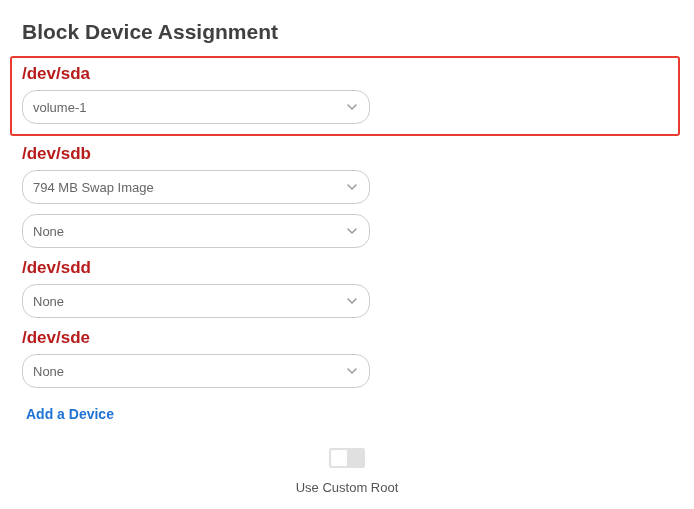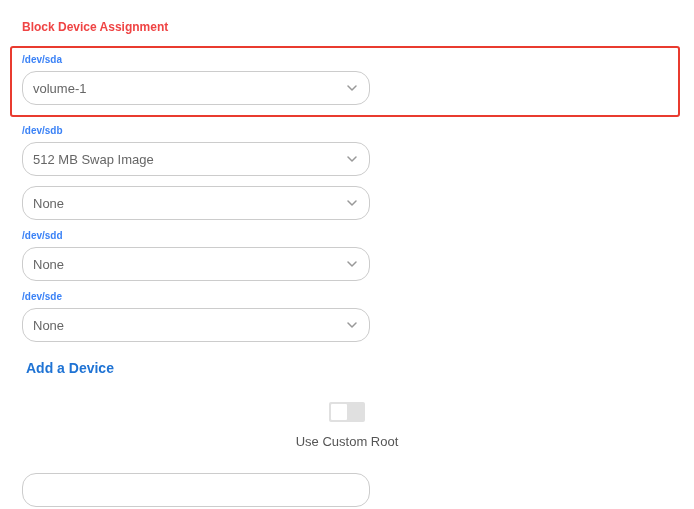--- a/index.html
+++ b/index.html
@@ -10,43 +10,43 @@
     body {
       font-family: -apple-system, BlinkMacSystemFont, "Segoe UI", Helvetica, Arial, sans-serif;
       background: #ffffff;
       width: 694px;
       height: 509px;
       overflow: hidden;
       padding: 20px 22px;
       color: #333;
     }
     .section-title {
-      font-size: 12px;
+      font-size: 21px;
       font-weight: 700;
-      color: #ef4444;
+      color: #404040;
       margin-bottom: 12px;
     }
     .highlight-box {
       border: 2.5px solid #e93b2f;
       border-radius: 3px;
       padding: 6px 10px 10px 10px;
       margin-bottom: 8px;
       margin-left: -12px;
       margin-right: -8px;
     }
     .field-group {
       margin-bottom: 10px;
     }
     .field-group:last-child {
       margin-bottom: 0;
     }
     .field-label {
-      font-size: 10px;
+      font-size: 17px;
       font-weight: 700;
-      color: #3b82f6;
+      color: #b91c1c;
       margin-bottom: 6px;
       display: block;
     }
     .select-wrap {
       position: relative;
       width: 348px;
     }
     .select {
       width: 100%;
       height: 34px;
@@ -135,21 +135,21 @@
           </svg>
       </span>
     </div>
   </div>
 </div>
 
 <div class="field-group">
   <label class="field-label">/dev/sdb</label>
   <div class="select-wrap">
     <div class="select">
-      <span>512 MB Swap Image</span>
+      <span>794 MB Swap Image</span>
     </div>
     <span class="chevron">
       <svg viewBox="0 0 12 12">
           <path d="M2 4 L6 8 L10 4" fill="none" stroke="#999" stroke-width="1.5" stroke-linecap="round" stroke-linejoin="round"></path>
         </svg>
     </span>
   </div>
 </div>
 
 <div class="field-group">

